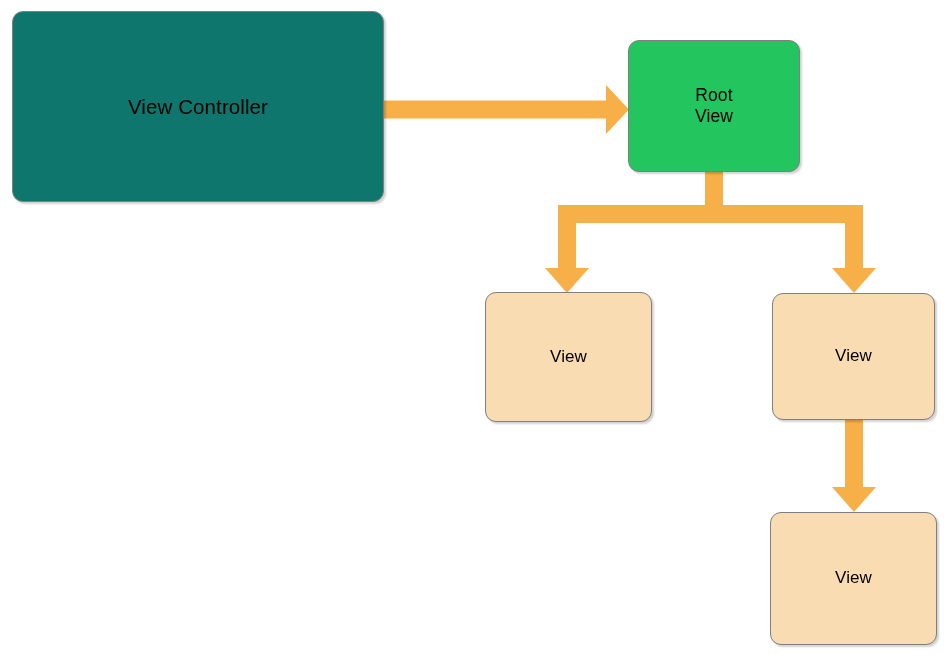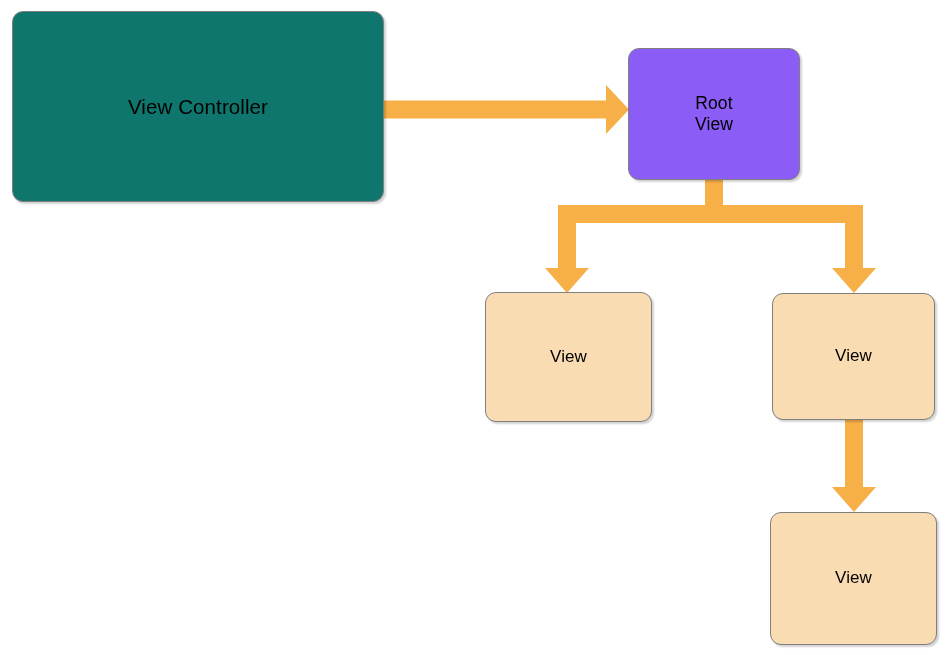--- a/index.html
+++ b/index.html
@@ -53,22 +53,21 @@
     background: #0f766e;
   }
   #node-view-controller .node-label {
     font-size: 20.5px;
   }
   #node-root-view {
     left: 628px;
     top: 40px;
     width: 172px;
     height: 132px;
-    background: #8b5cf6;
-    margin-top: 8px;
+    background: #22c55e;
   }
   #node-root-view .node-label {
     font-size: 17.5px;
   }
   #node-view-left {
     left: 485px;
     top: 292px;
     width: 167px;
     height: 130px;
     background: #fadcb3;

